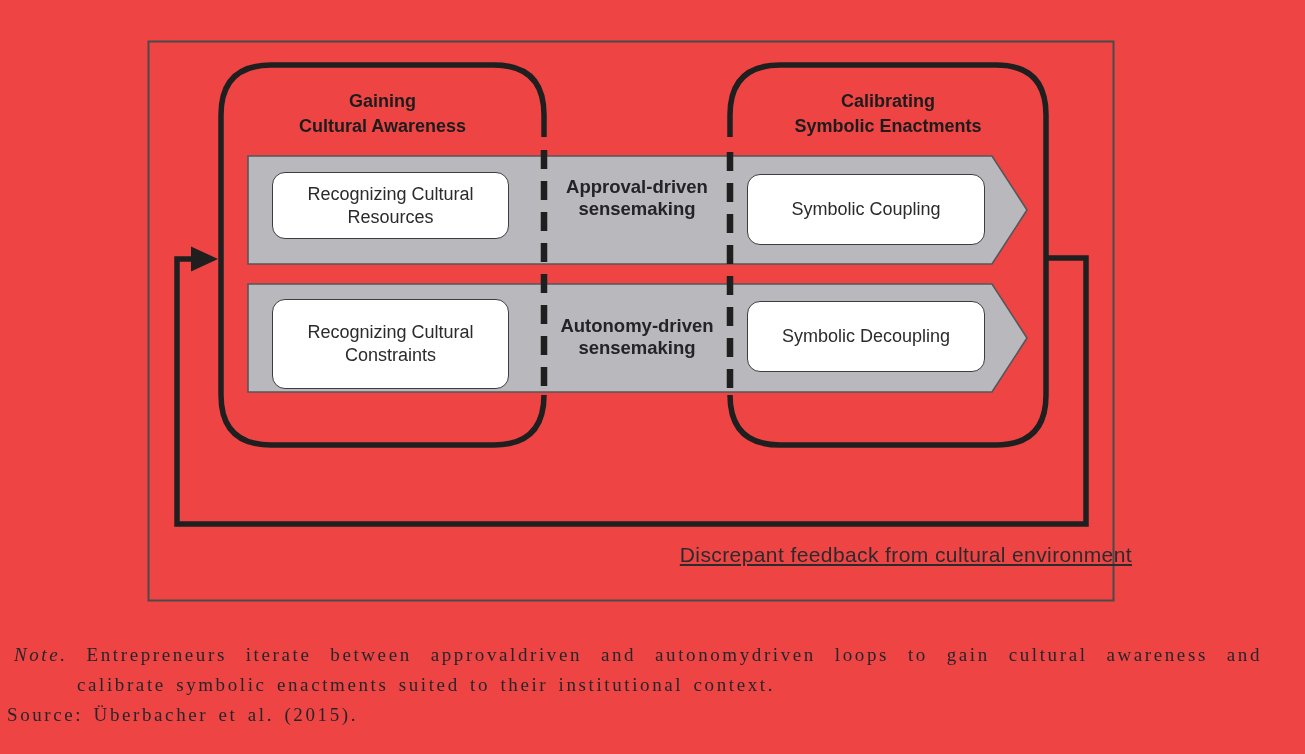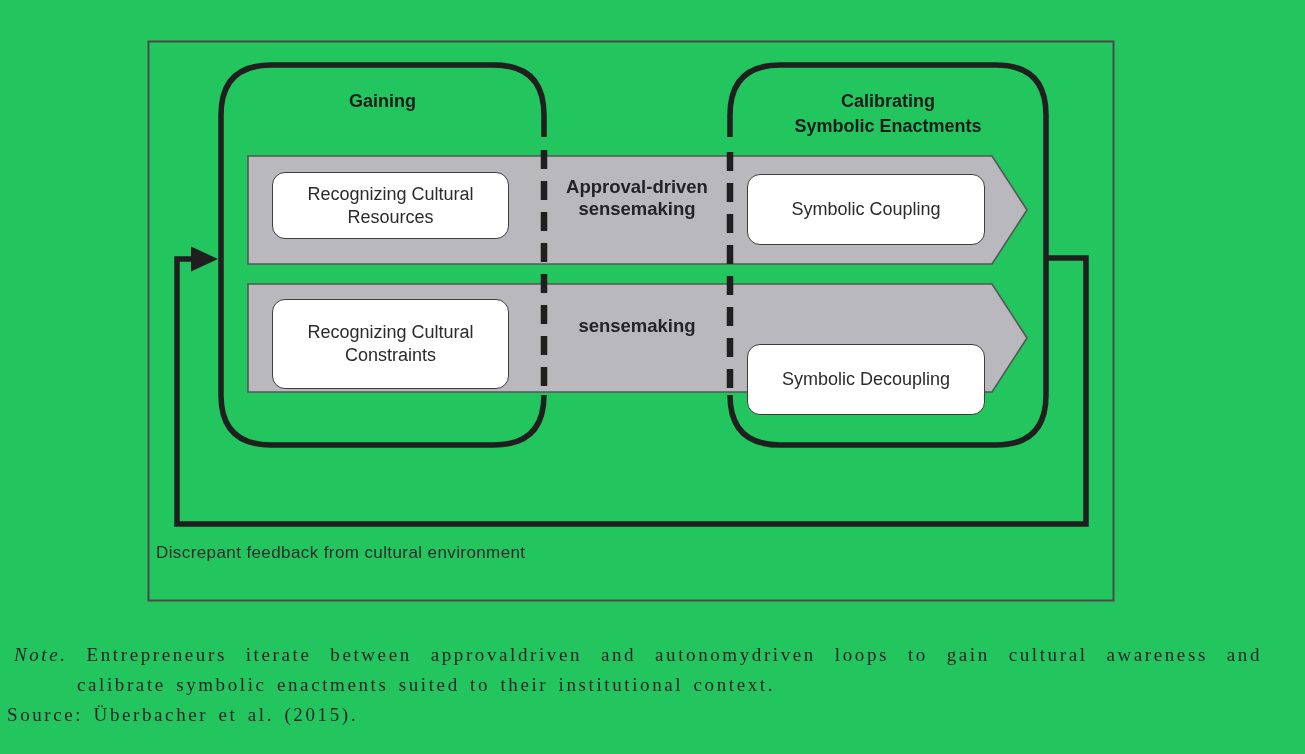--- a/index.html
+++ b/index.html
@@ -1,19 +1,19 @@
 <!DOCTYPE html>
 <html><head>
 <meta charset="utf-8">
 <style>
   html,body{margin:0;padding:0;background:#ffffff;}
   .canvas{
     position:relative;
     width:1305px;height:754px;
-    background:#22c55e;
+    background:#ef4444;
     font-family:"Liberation Sans",sans-serif;
     color:#222;
     overflow:hidden;
   }
   .linework{position:absolute;left:0;top:0;}
   .abs{position:absolute;}
   .loop-title{
     text-align:center;
     font-weight:bold;
     font-size:18px;
@@ -35,24 +35,25 @@
     align-items:center;
     justify-content:center;
     text-align:center;
     font-size:18px;
     line-height:23px;
     color:#2b2b2e;
     box-sizing:border-box;
     padding:2px 14px;
   }
   .caption{
-    text-align:left;
-    font-size:17px;
+    text-align:right;
+    font-size:21px;
     letter-spacing:0.4px;
     color:#2b2b2e;
+    text-decoration:underline;
   }
   .note-block{
     font-family:"Liberation Serif","DejaVu Serif",serif;
     font-size:19px;
     line-height:30px;
     color:#26262a;
     letter-spacing:2.6px;
     word-spacing:3px;
   }
   .note-l1{
@@ -83,20 +84,21 @@
     <path d="M 544,137 V 115 Q 544,65 494,65 H 271 Q 221,65 221,115 V 395 Q 221,445 271,445 H 494 Q 544,445 544,395" fill="none" stroke-width="5.5" stroke="#1f1f1f"></path>
 
     <path d="M 730,137 V 115 Q 730,65 780,65 H 996 Q 1046,65 1046,115 V 395 Q 1046,445 996,445 H 780 Q 730,445 730,395" fill="none" stroke-width="5.5" stroke="#1f1f1f"></path>
 
     <path d="M 1046,258 H 1086 V 524 H 177 V 259 H 193" fill="none" stroke-width="5.5" stroke-linejoin="miter" stroke="#1f1f1f"></path>
     <polygon points="218,259 191,246.5 191,271.5" fill="#1f1f1f"></polygon>
   </svg>
 
   <div class="abs loop-title" style="left:221px;top:89px;width:323px;">
     <span style="display:block">Gaining</span>
+    <span style="display:block">Cultural Awareness</span>
   </div>
   <div class="abs loop-title" style="left:730px;top:89px;width:316px;">
     <span style="display:block">Calibrating</span>
     <span style="display:block">Symbolic Enactments</span>
   </div>
 
   <div class="abs white-box" style="left:272px;top:172px;width:237px;height:67px;">
     <span>Recognizing Cultural Resources</span>
   </div>
   <div class="abs mid-label" style="left:544px;top:176px;width:186px;">
@@ -104,23 +106,24 @@
     <span style="display:block">sensemaking</span>
   </div>
   <div class="abs white-box" style="left:747px;top:174px;width:238px;height:71px;">
     <span>Symbolic Coupling</span>
   </div>
 
   <div class="abs white-box" style="left:272px;top:299px;width:237px;height:90px;">
     <span>Recognizing Cultural Constraints</span>
   </div>
   <div class="abs mid-label" style="left:544px;top:315px;width:186px;">
+    <span style="display:block">Autonomy-driven</span>
     <span style="display:block">sensemaking</span>
   </div>
-  <div class="abs white-box" style="left:747px;top:301px;width:238px;height:71px;margin-top:43px;">
+  <div class="abs white-box" style="left:747px;top:301px;width:238px;height:71px;">
     <span>Symbolic Decoupling</span>
   </div>
 
   <div class="abs caption" style="left:156px;top:543px;width:976px;">Discrepant feedback from cultural environment</div>
 
   <div class="abs note-block" style="left:7px;top:640px;width:1262px;">
     <div class="note-l1">
       <span class="note-label">Note.</span>
       <span>Entrepreneurs iterate between approvaldriven and autonomydriven loops to gain cultural awareness and</span>
     </div>

